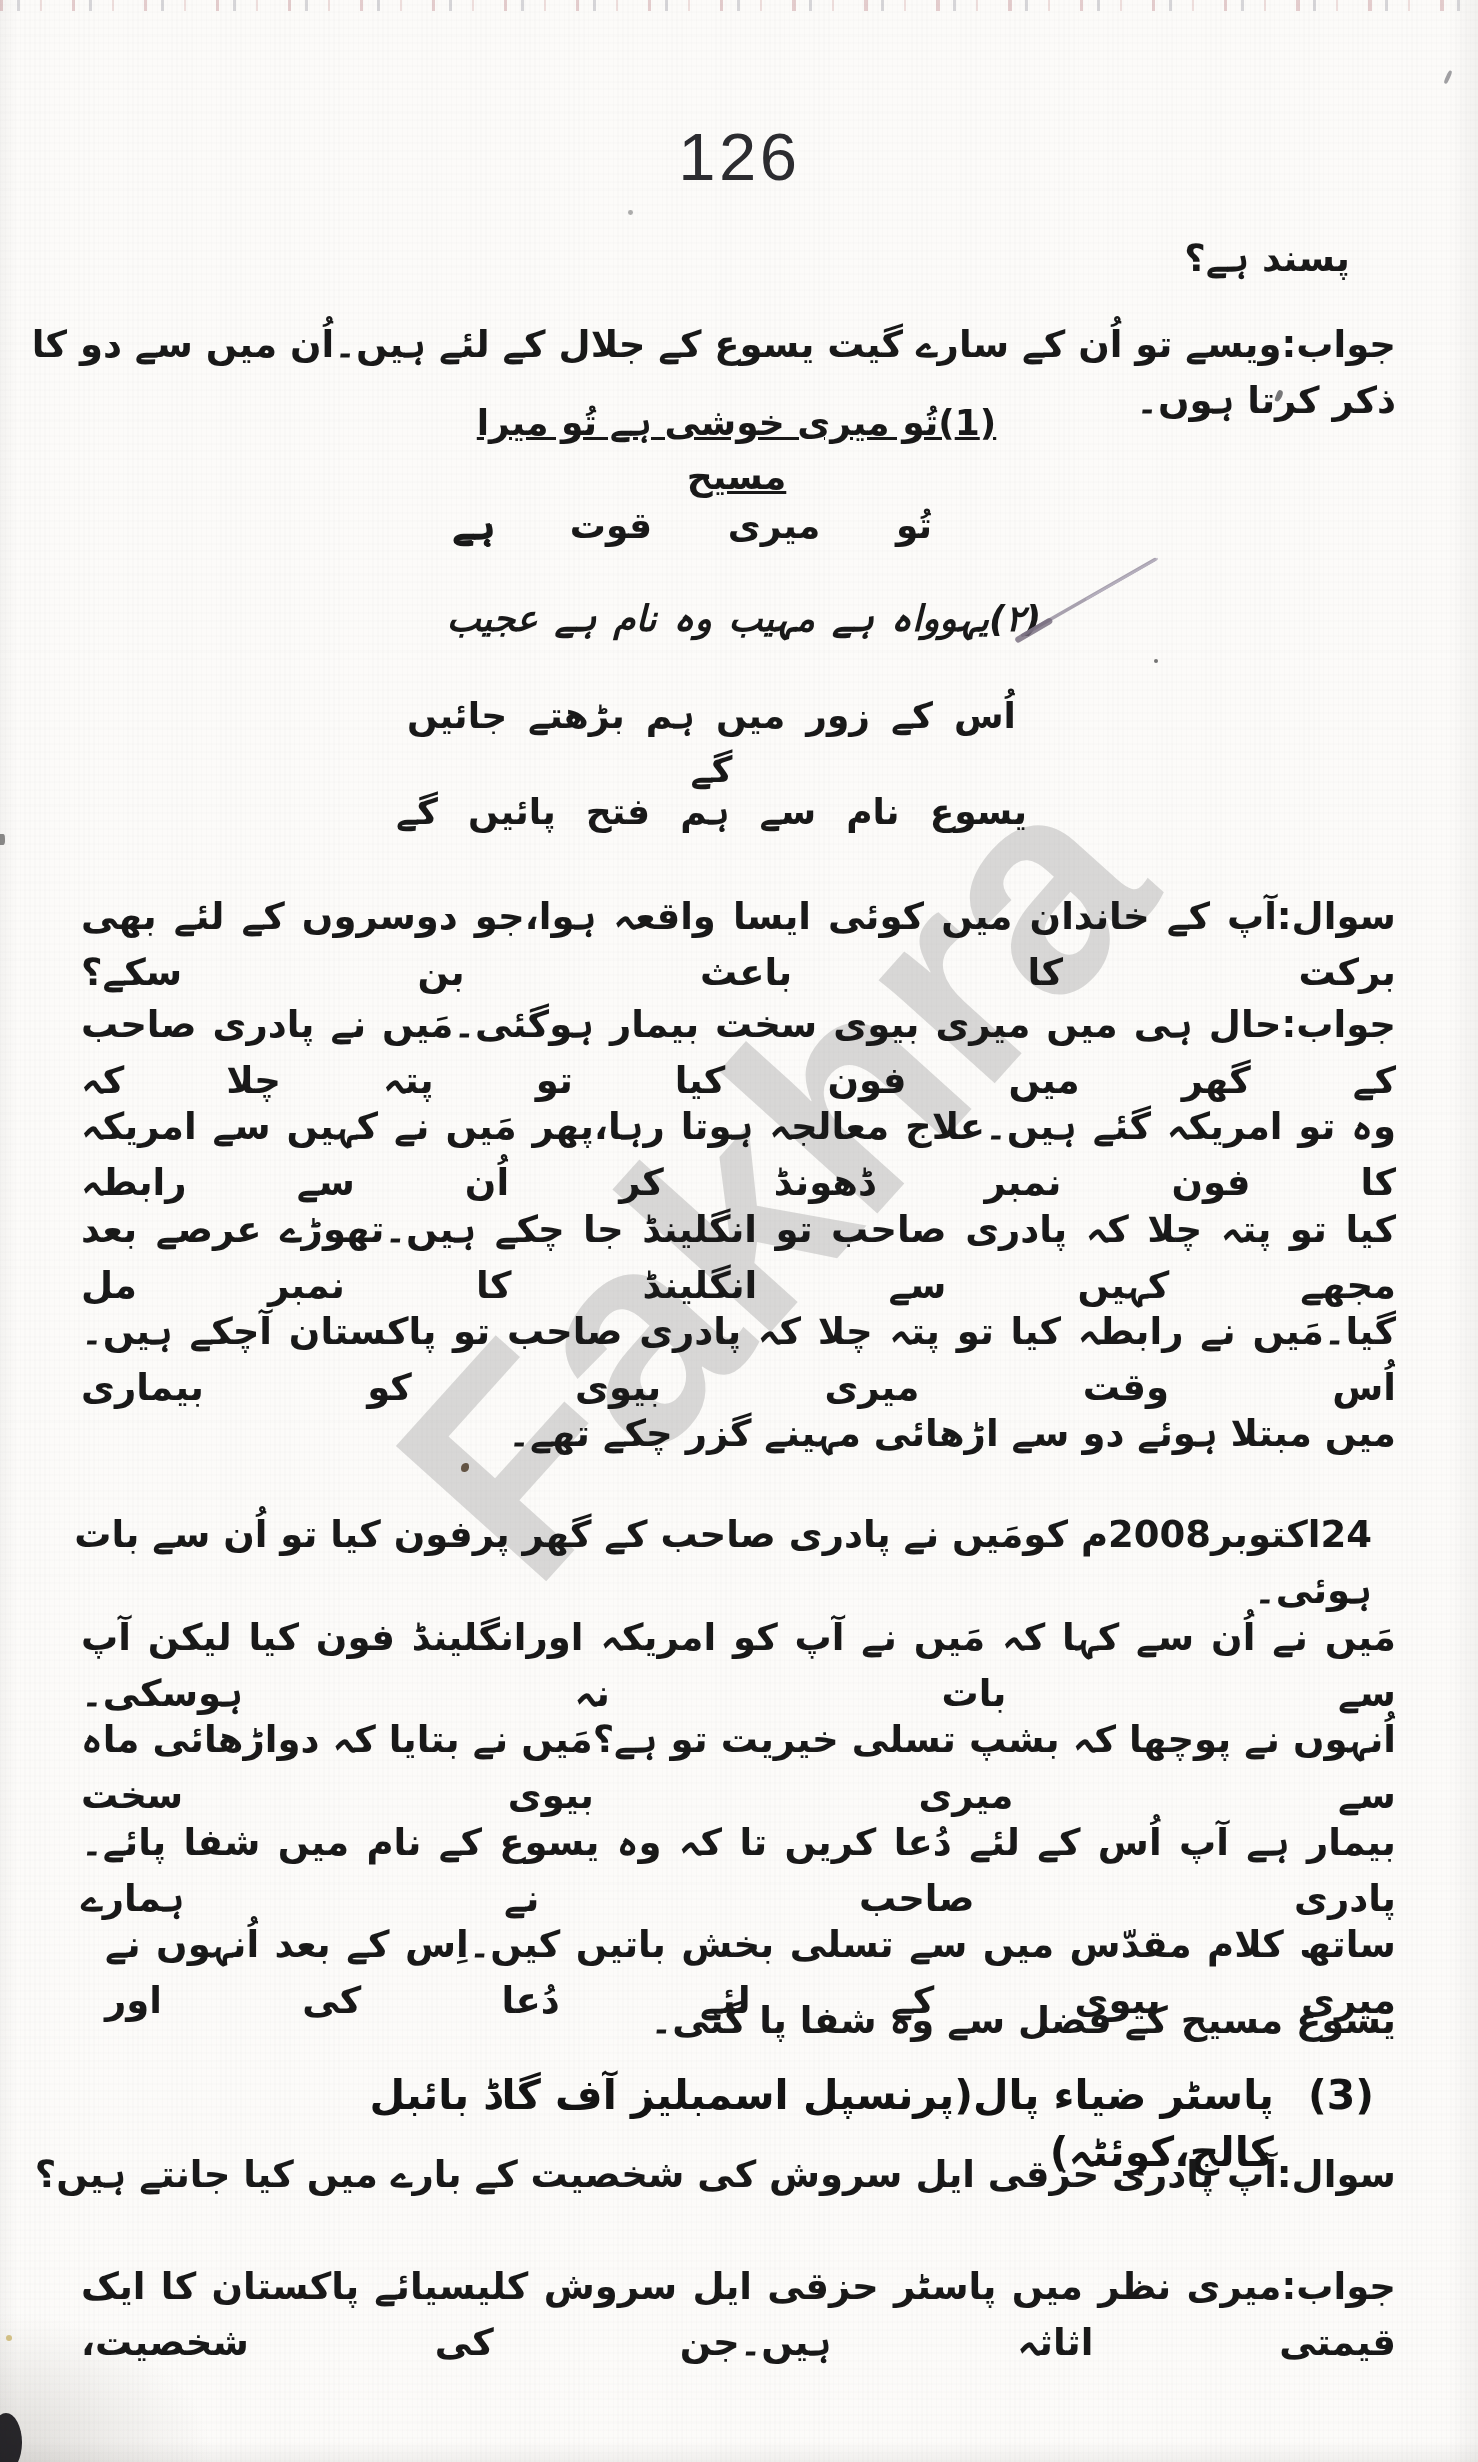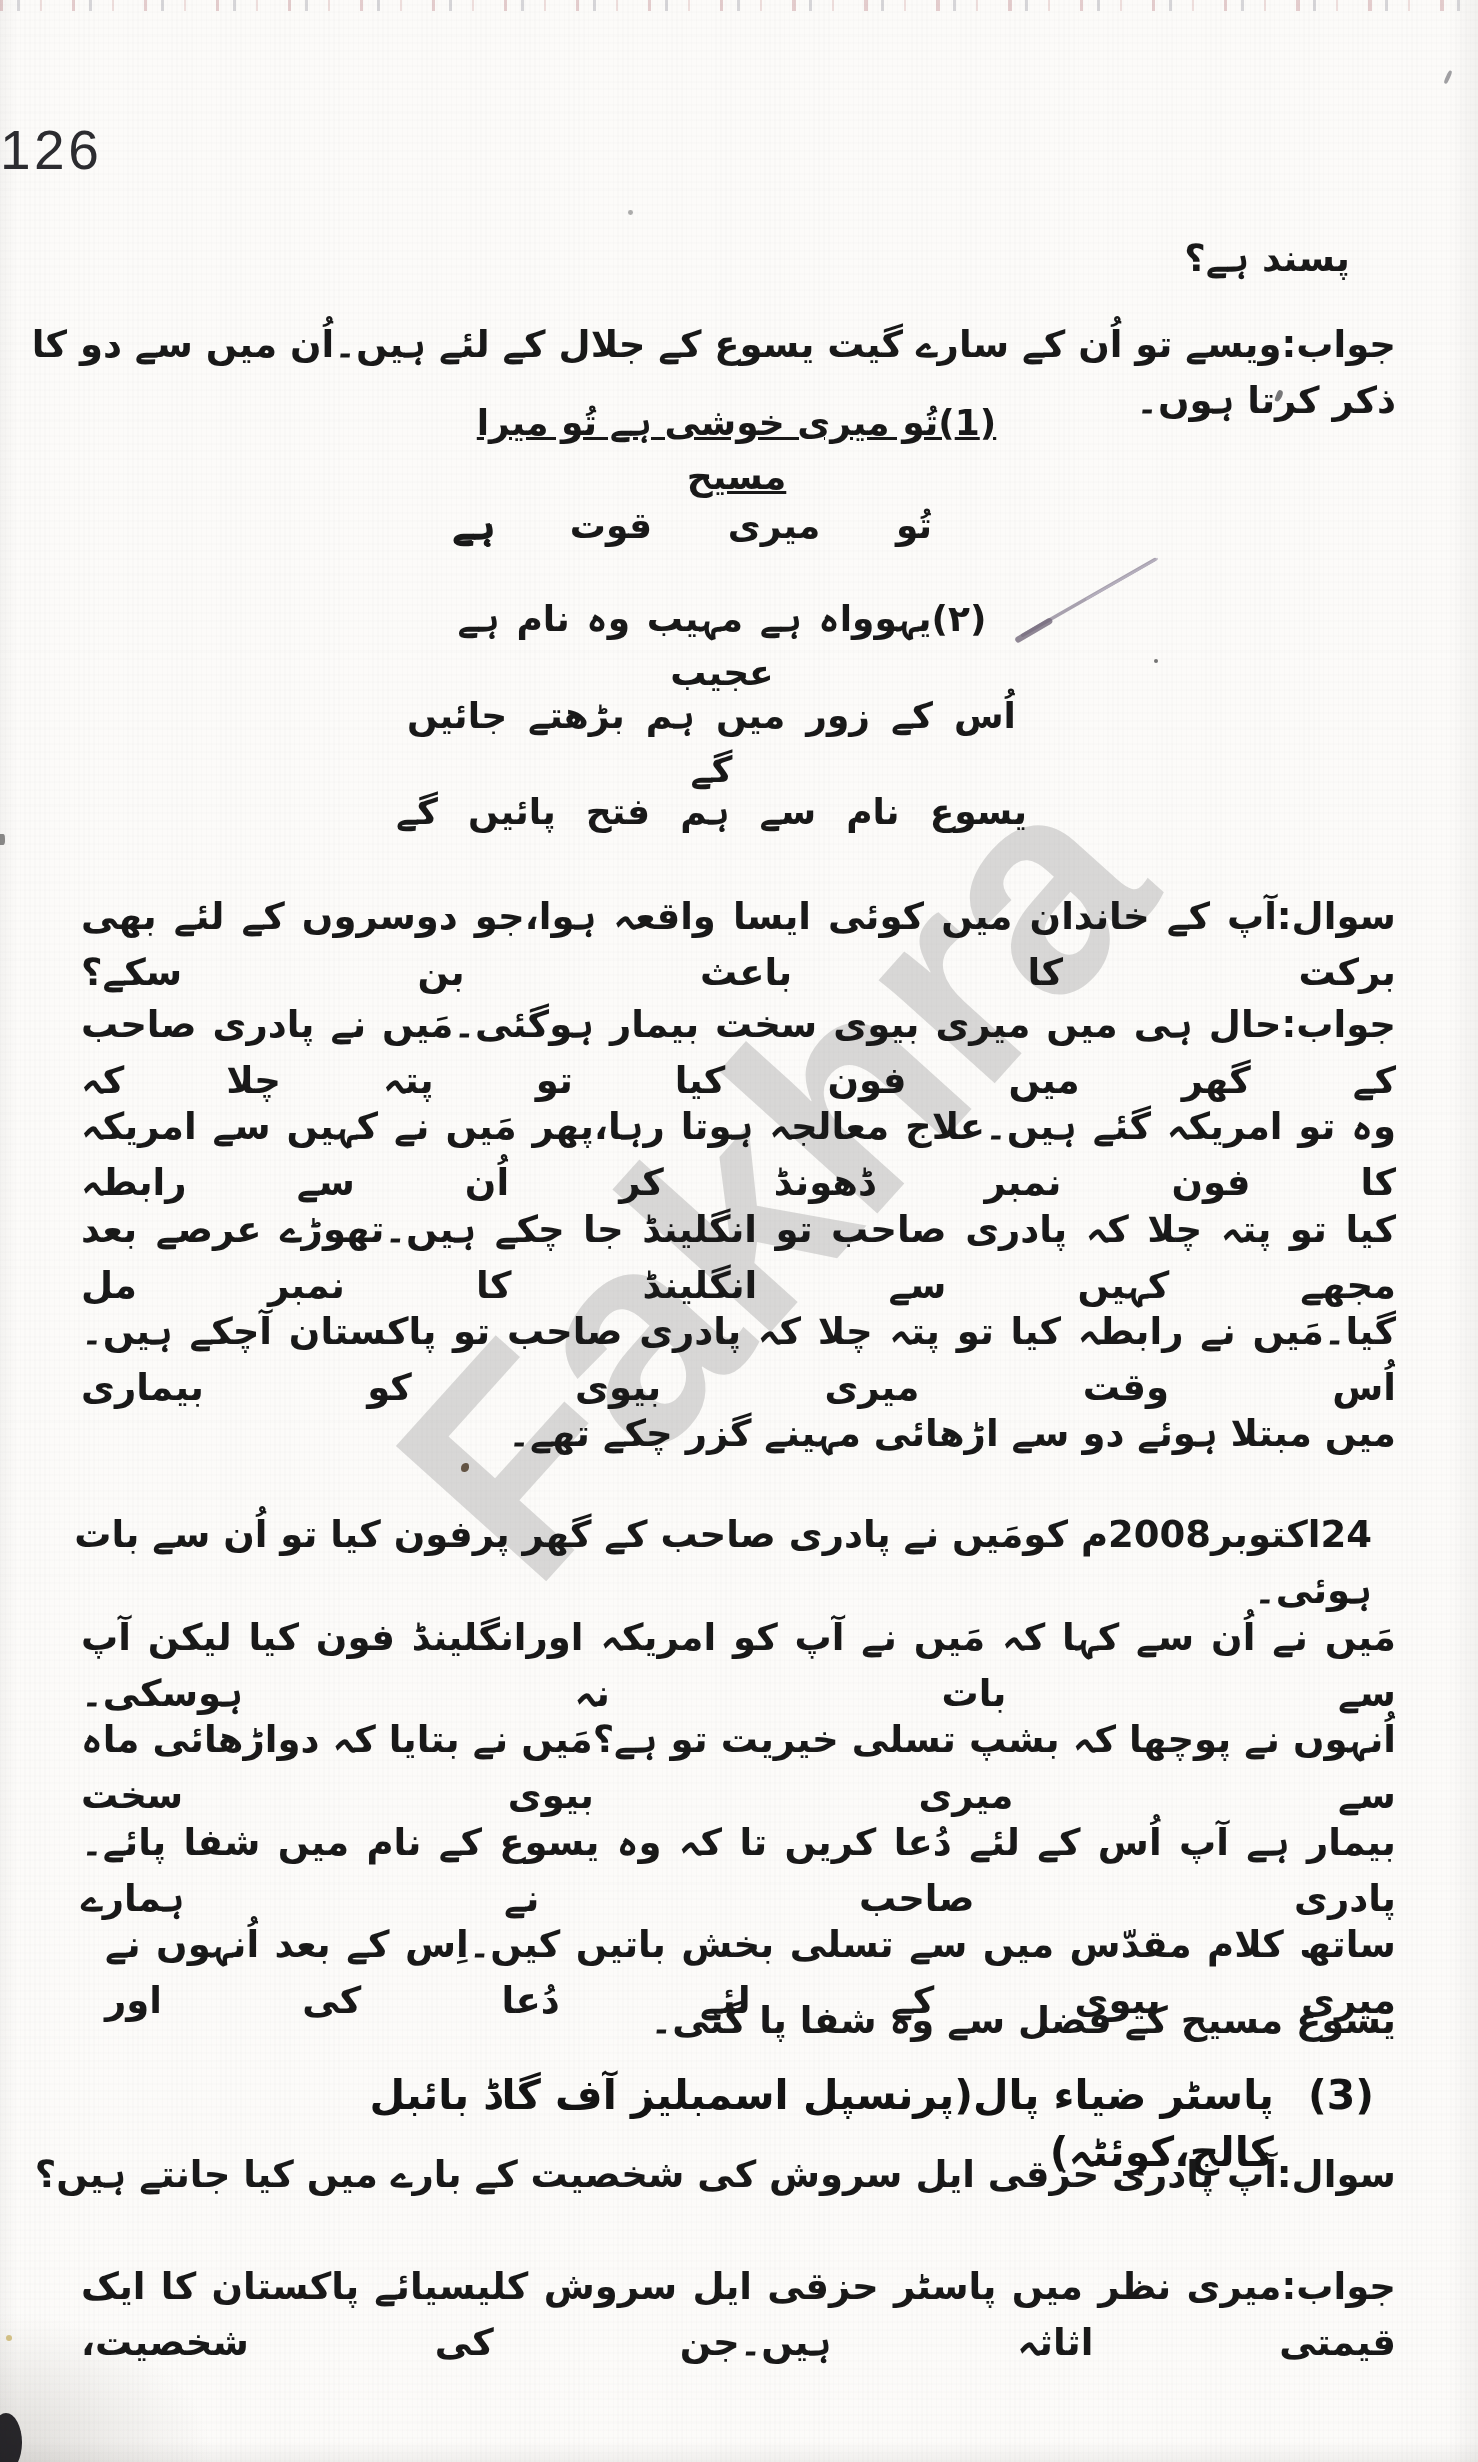--- a/index.html
+++ b/index.html
@@ -40,23 +40,23 @@
     z-index: 3;
     white-space: normal;
   }
   .just  { left: 81px; right: 83px; text-align: justify; text-align-last: justify; text-justify: inter-word; }
   .rnat  { right: 83px; text-align: right; }
   .poem  { font-size: 36px; text-align: center; }
   .jlast { text-align: justify; text-align-last: justify; text-justify: inter-word; }
 
   .page-number {
     position: absolute; top: 118px; left: 0; width: 100%;
-    text-align: left;
+    text-align: center;
     font-family: "Liberation Sans", sans-serif;
-    font-size: 55px; font-weight: 400; letter-spacing: 3.5px;
+    font-size: 67px; font-weight: 400; letter-spacing: 3.5px;
     color: #2c2c30; z-index: 3;
   }
 
   .watermark {
     position: absolute; left: 126px; top: 982px; width: 1290px; height: 393px;
     display: flex; align-items: center; justify-content: center;
     transform: rotate(-48deg);
     font-family: "Liberation Sans", sans-serif;
     font-weight: 700; font-size: 294px; letter-spacing: -4.2px;
     color: #8f8f8f; opacity: 0.32;
@@ -106,21 +106,21 @@
 
   <div class="page-number">126</div>
 
   <div class="uline rnat" style="top:231px; right:129px;">پسند ہے؟</div>
 
   <div class="uline rnat" style="top:317px;">جواب:ویسے تو اُن کے سارے گیت یسوع کے جلال کے لئے ہیں۔اُن میں سے دو کا ذکر کرتا ہوں۔</div>
 
   <div class="uline poem" style="top:396px; left:421px; width:631px;text-decoration:underline;">(1)تُو میری خوشی ہے تُو میرا مسیح</div>
   <div class="uline poem" style="top:464px; left:429px; width:91px;margin-top:36px;">ہے</div>
   <div class="uline poem jlast" style="top:499px; left:452px; width:480px;">تُو میری قوت ہے</div>
-  <div class="uline poem" style="top:592px; left:401px; width:642px; word-spacing:4.2px;">(۲)یہوواہ ہے مہیب وہ نام ہے عجیب</div>
+  <div class="uline poem" style="top:592px; left:423px; width:642px; word-spacing:4.2px;font-style:italic;">(۲)یہوواہ ہے مہیب وہ نام ہے عجیب</div>
   <div class="uline poem" style="top:689px; left:396px; width:631px; word-spacing:8.4px;">اُس کے زور میں ہم بڑھتے جائیں گے</div>
   <div class="uline poem jlast" style="top:785px; left:396px; width:631px;">یسوع نام سے ہم فتح پائیں گے</div>
 
   <div class="uline just" style="top:889px;">سوال:آپ کے خاندان میں کوئی ایسا واقعہ ہوا،جو دوسروں کے لئے بھی برکت کا باعث بن سکے؟</div>
   <div class="uline just" style="top:1099px;">وہ تو امریکہ گئے ہیں۔علاج معالجہ ہوتا رہا،پھر مَیں نے کہیں سے امریکہ کا فون نمبر ڈھونڈ کر اُن سے رابطہ</div>
   <div class="uline just" style="top:997px;">جواب:حال ہی میں میری بیوی سخت بیمار ہوگئی۔مَیں نے پادری صاحب کے گھر میں فون کیا تو پتہ چلا کہ</div>
   <div class="uline just" style="top:1304px;">گیا۔مَیں نے رابطہ کیا تو پتہ چلا کہ پادری صاحب تو پاکستان آچکے ہیں۔اُس وقت میری بیوی کو بیماری</div>
   <div class="uline just" style="top:1202px;">کیا تو پتہ چلا کہ پادری صاحب تو انگلینڈ جا چکے ہیں۔تھوڑے عرصے بعد مجھے کہیں سے انگلینڈ کا نمبر مل</div>
   <div class="uline rnat" style="top:1406px;">میں مبتلا ہوئے دو سے اڑھائی مہینے گزر چکے تھے۔</div>
   <div class="uline rnat" style="top:1507px; right:107px;">24اکتوبر2008م کومَیں نے پادری صاحب کے گھر پرفون کیا تو اُن سے بات ہوئی۔</div>

